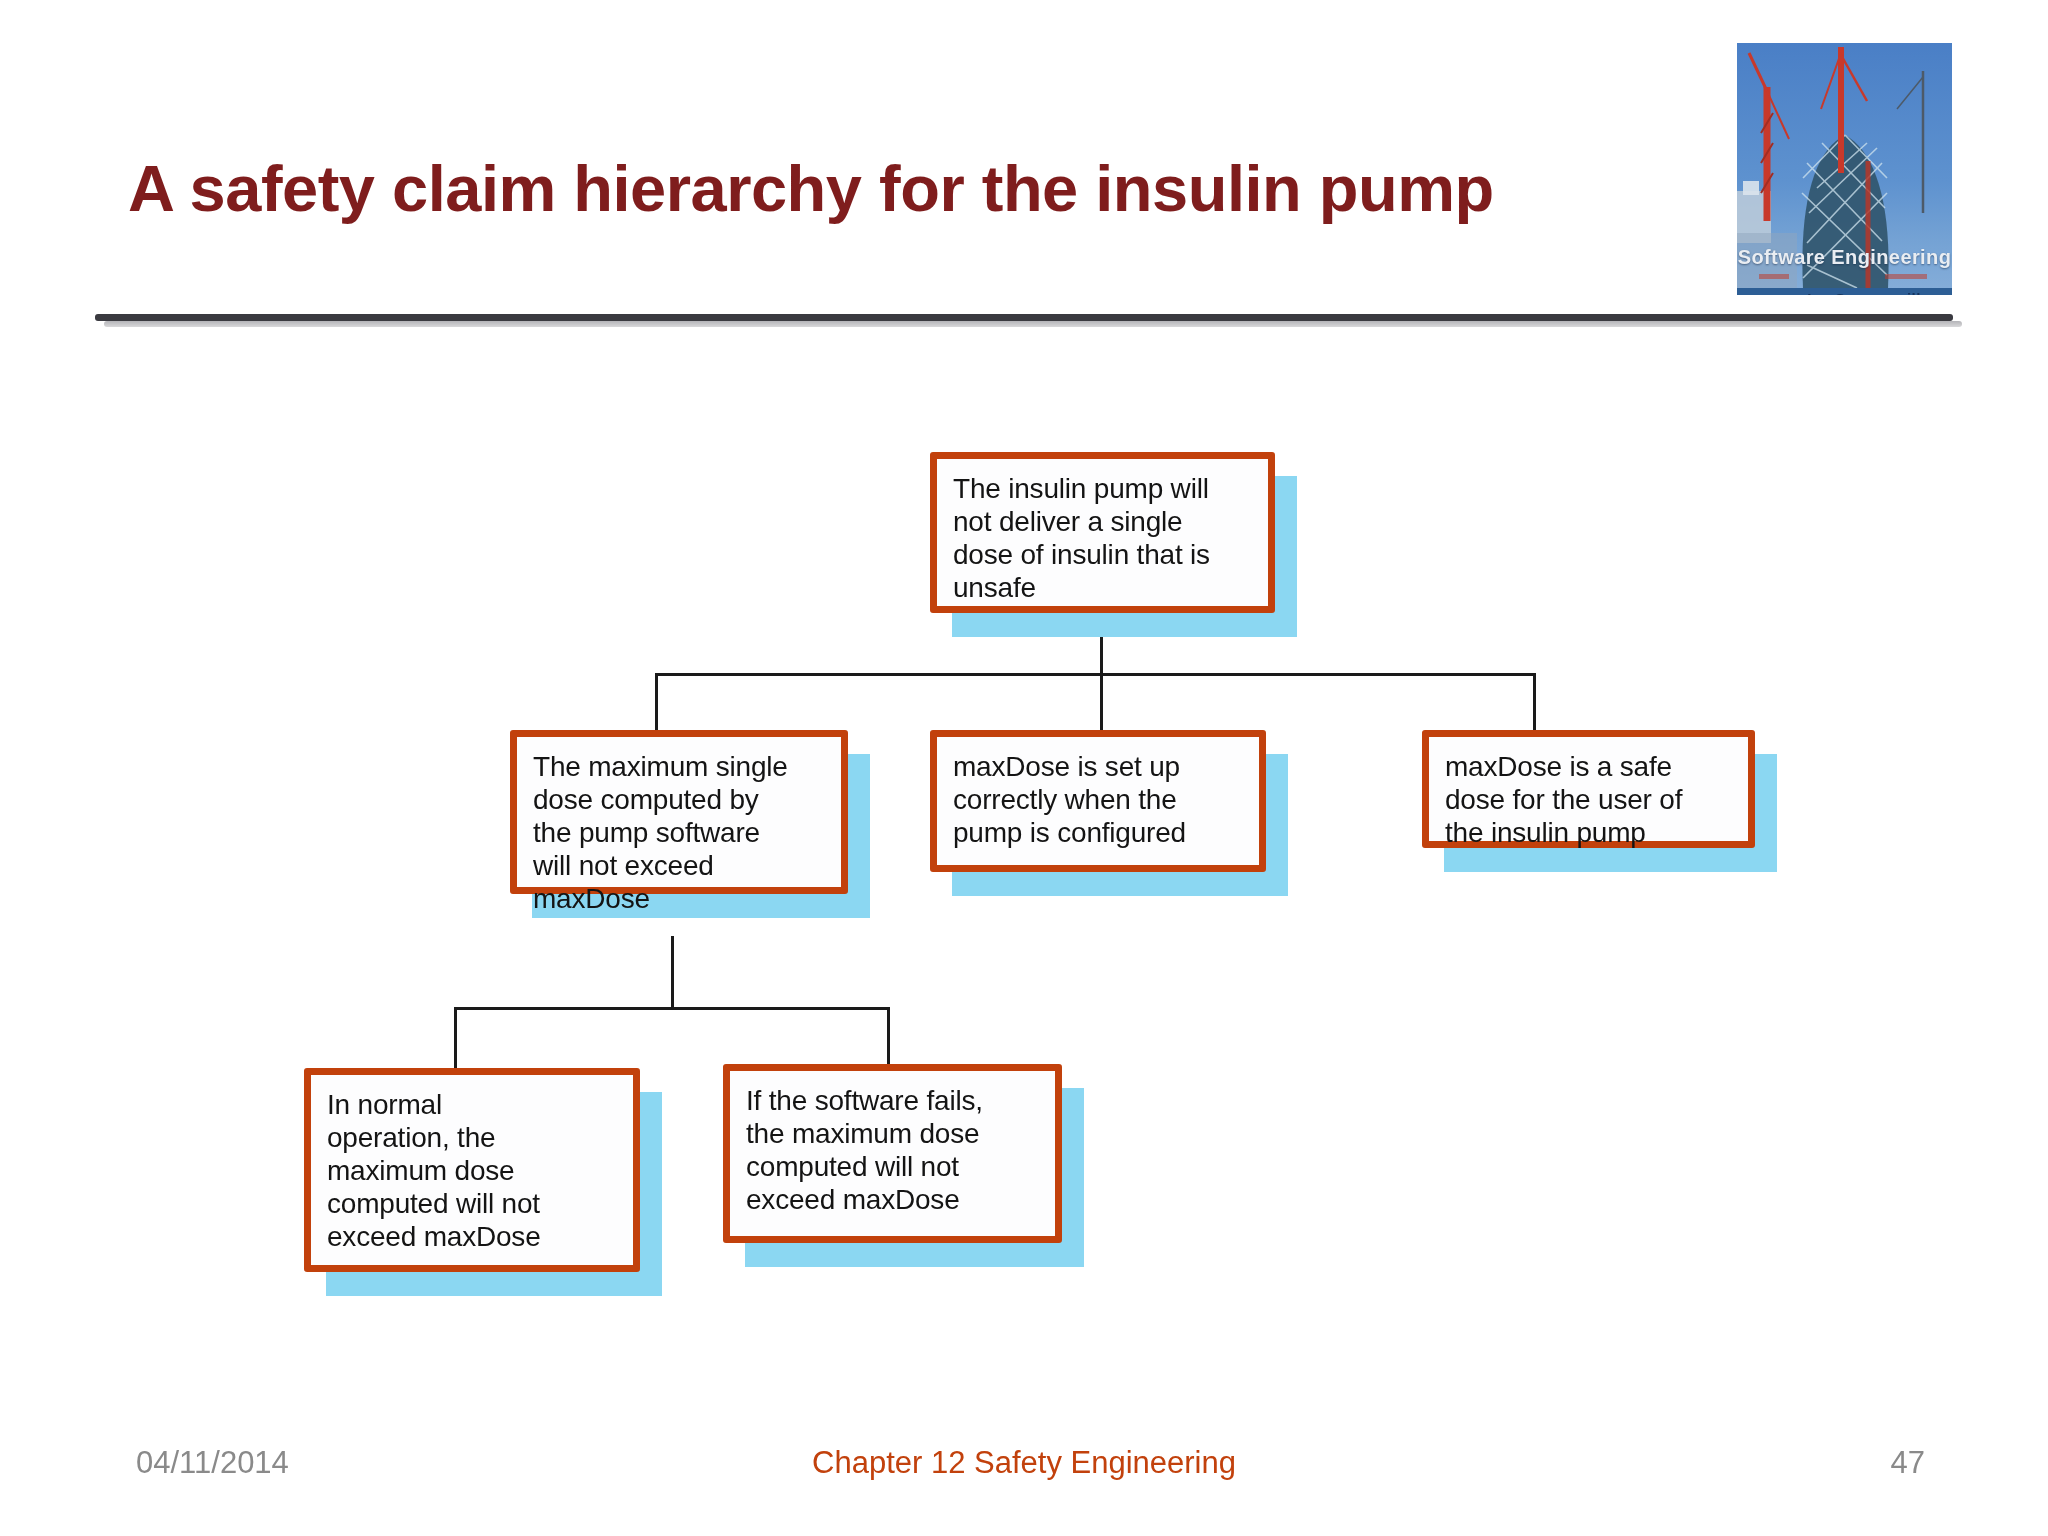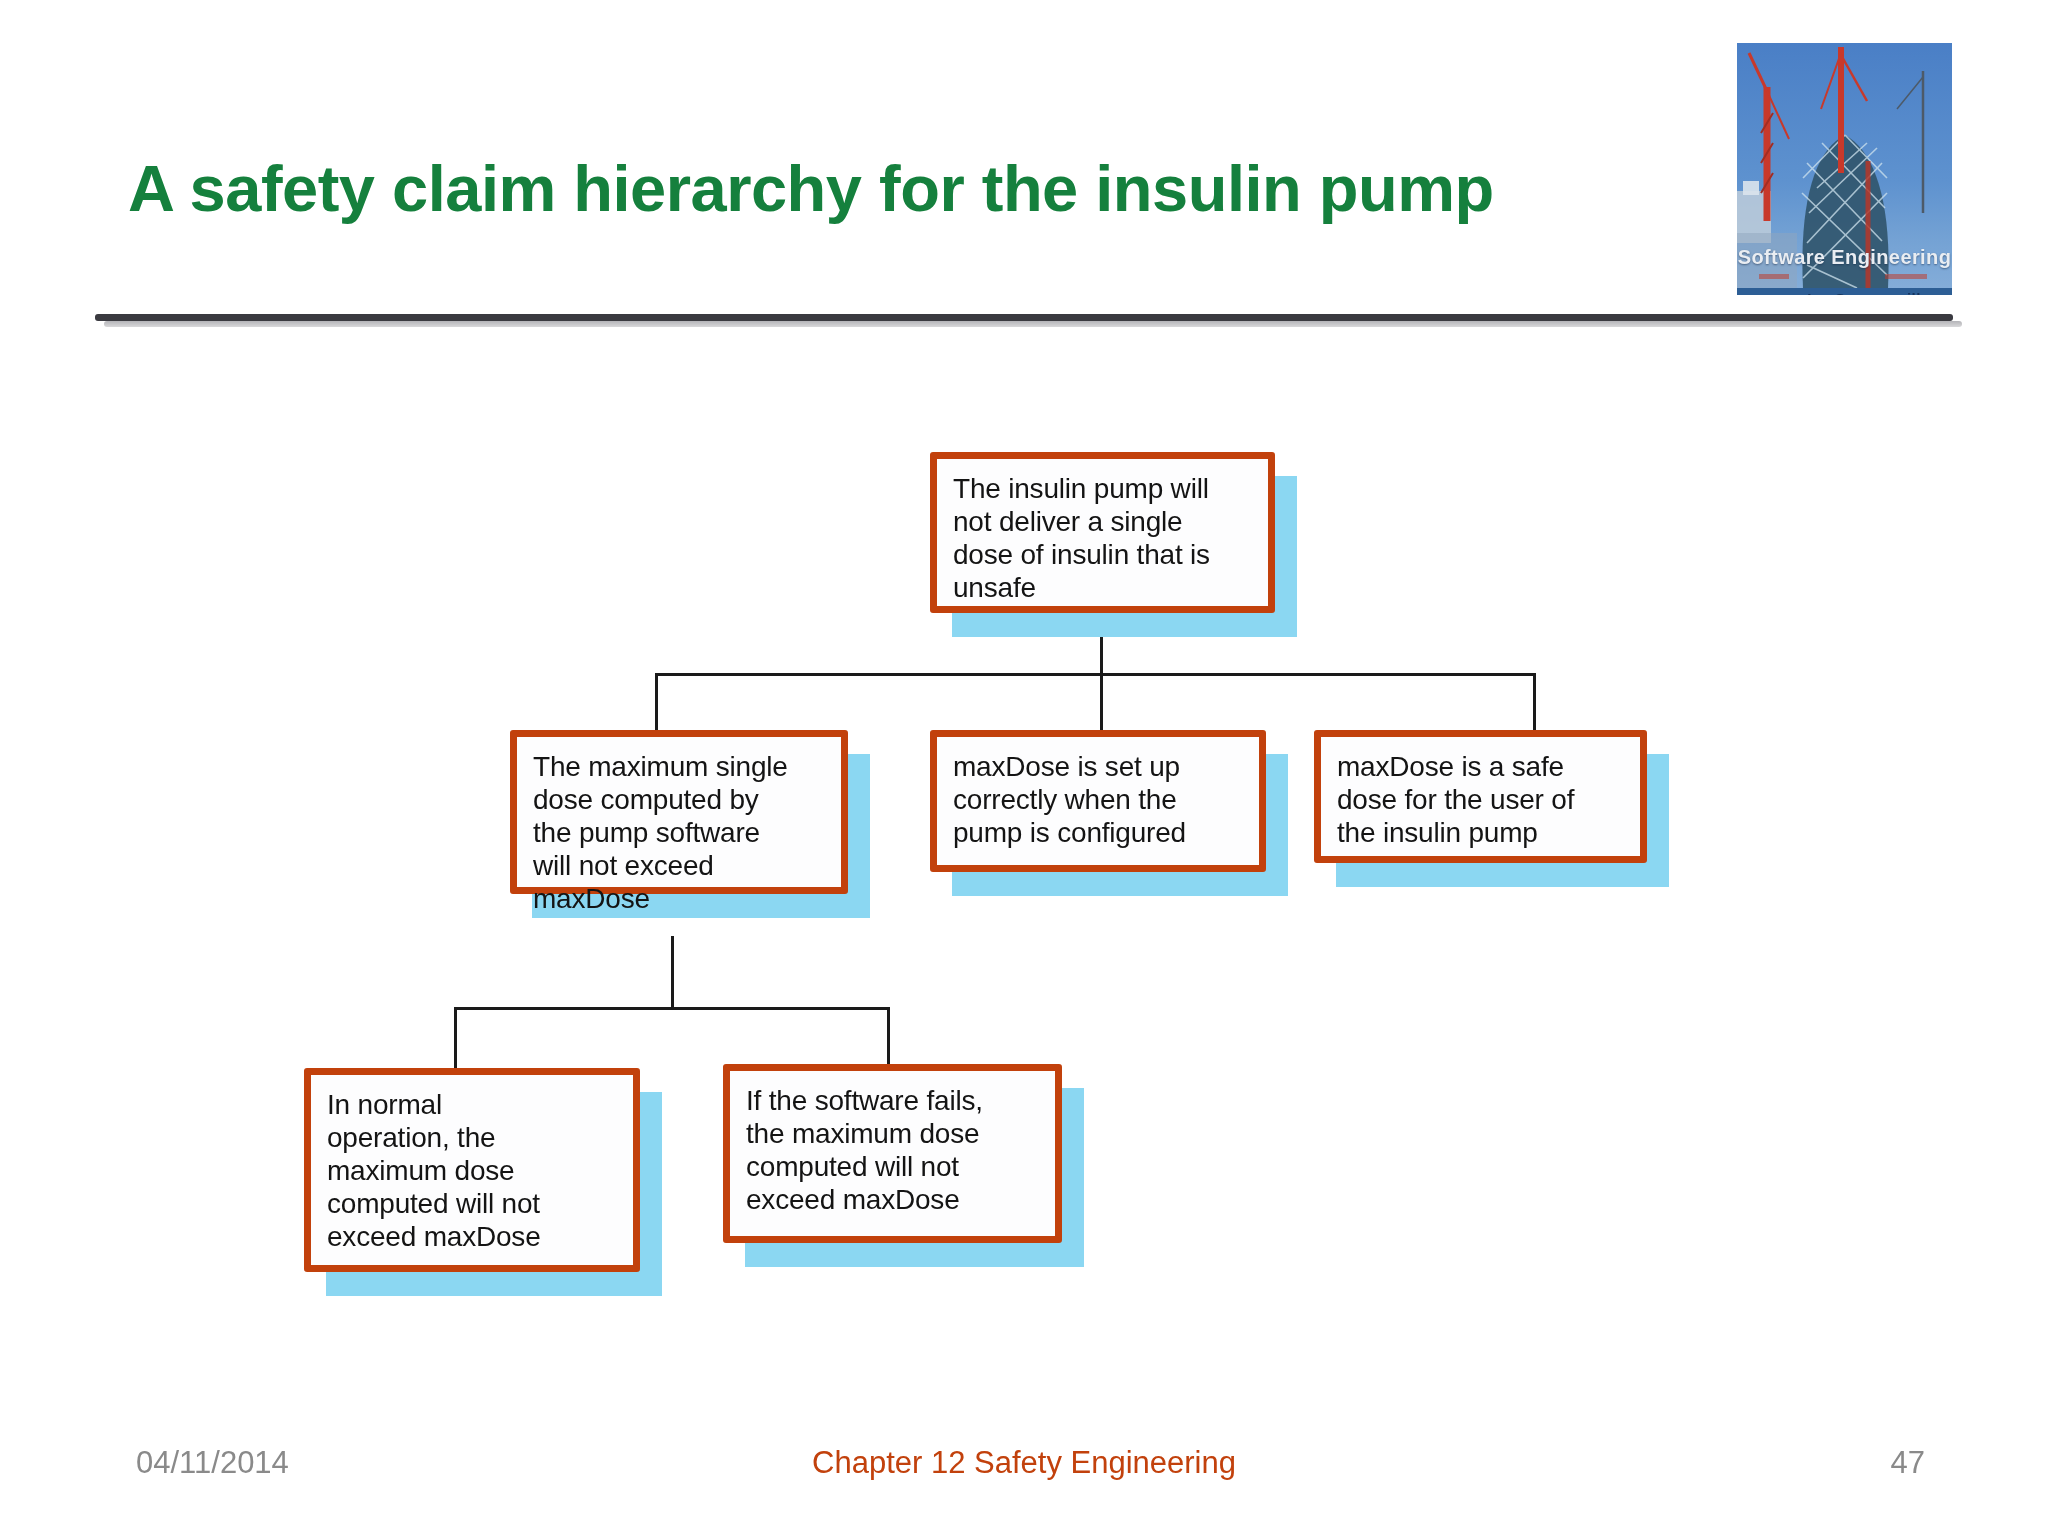--- a/index.html
+++ b/index.html
@@ -4,21 +4,21 @@
 <style>
   html,body { margin:0; padding:0; background:#ffffff; }
   .slide {
     position:relative; width:2048px; height:1536px; background:#ffffff;
     font-family:"Liberation Sans", sans-serif; overflow:hidden;
   }
 
   
   .title {
     position:absolute; left:128px; top:156px; width:1600px;
-    font-size:65px; line-height:66px; font-weight:bold; color:#15803d;
+    font-size:65px; line-height:66px; font-weight:bold; color:#7f1d1d;
     letter-spacing:-0.5px;
   }
 
   
   .rule-dark {
     position:absolute; left:95px; top:314px; width:1858px; height:7px;
     background:#3a3a40; border-radius:3px;
   }
   .rule-shadow {
     position:absolute; left:104px; top:321px; width:1858px; height:6px;
@@ -172,21 +172,21 @@
 
   <div class="node" style="left:930px; top:730px; width:336px; height:142px;">
     <div class="node-shadow"></div>
     <div class="node-box">
       <div class="node-text">maxDose is set up
 correctly when the
 pump is configured</div>
     </div>
   </div>
 
-  <div class="node" style="left:1314px; top:730px; width:333px; height:133px;text-decoration:underline;">
+  <div class="node" style="left:1422px; top:730px; width:333px; height:118px;text-decoration:underline;">
     <div class="node-shadow"></div>
     <div class="node-box">
       <div class="node-text">maxDose is a safe
 dose for the user of
 the insulin pump</div>
     </div>
   </div>
 
   <div class="node" style="left:304px; top:1068px; width:336px; height:204px;">
     <div class="node-shadow"></div>

